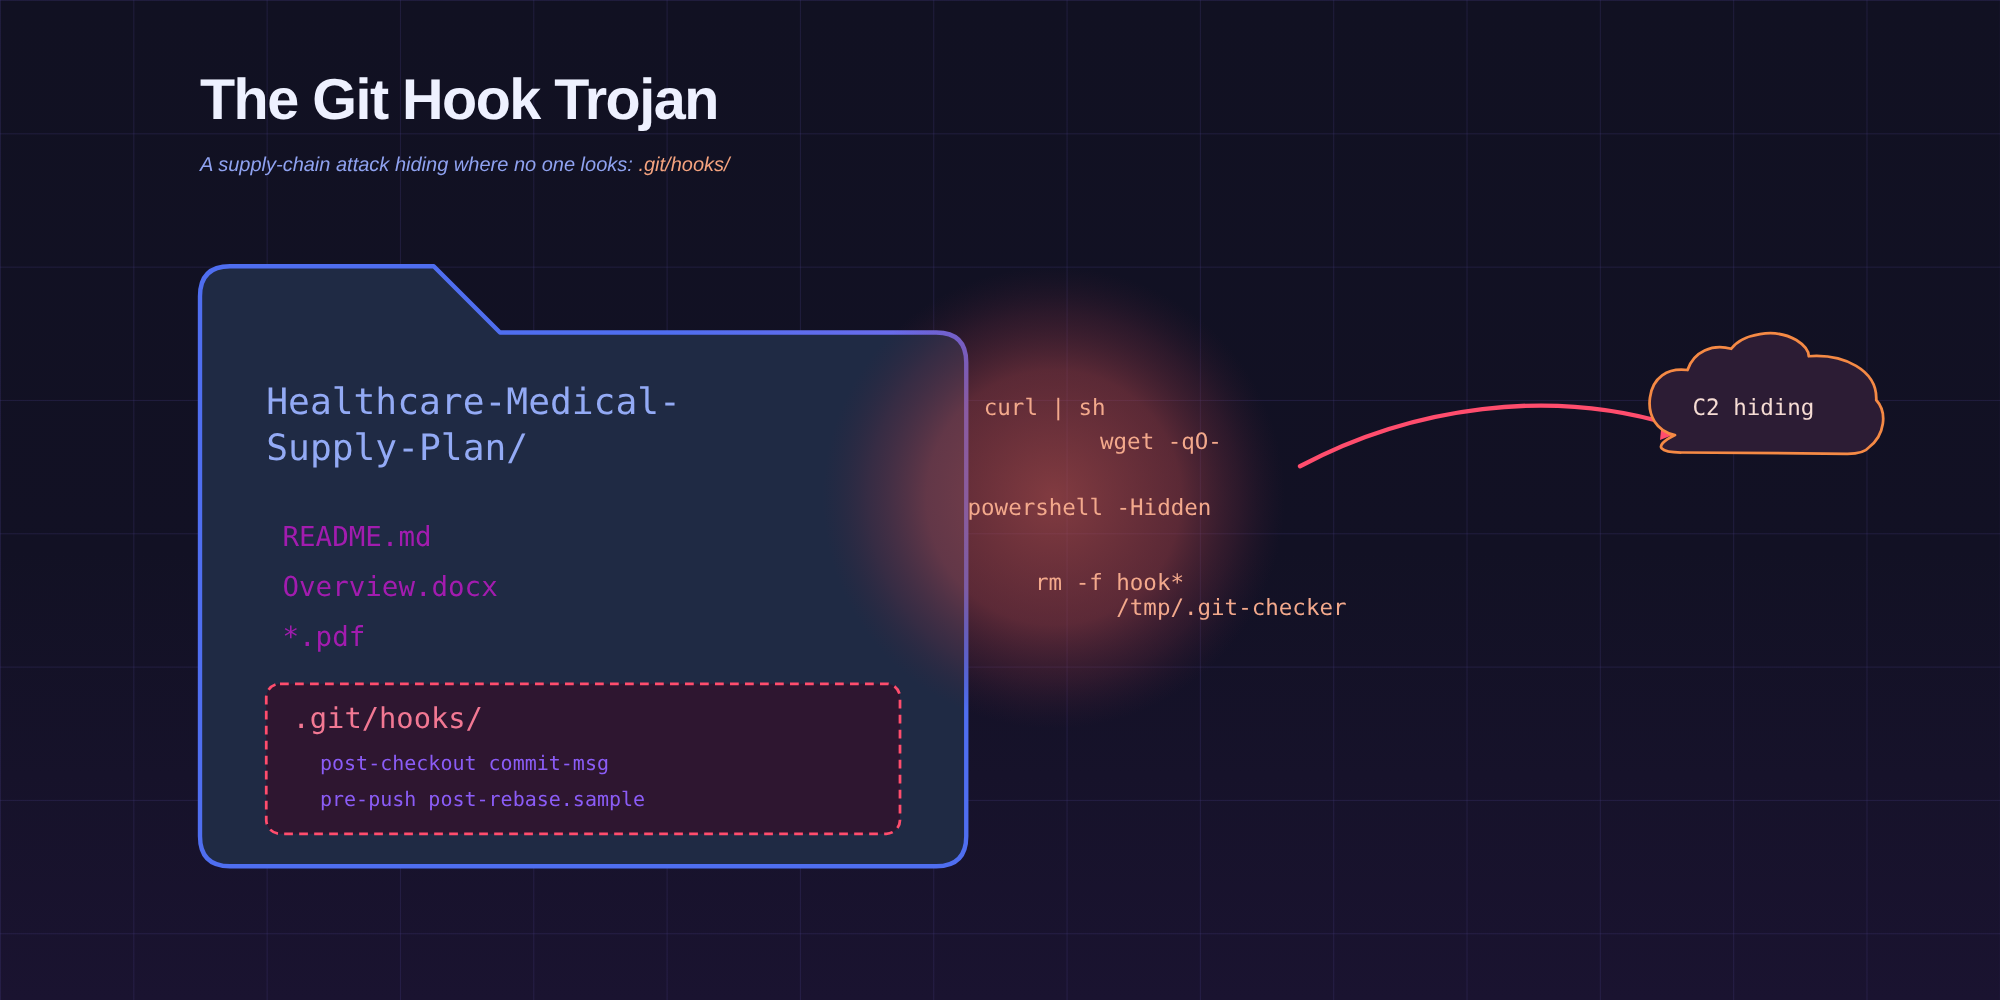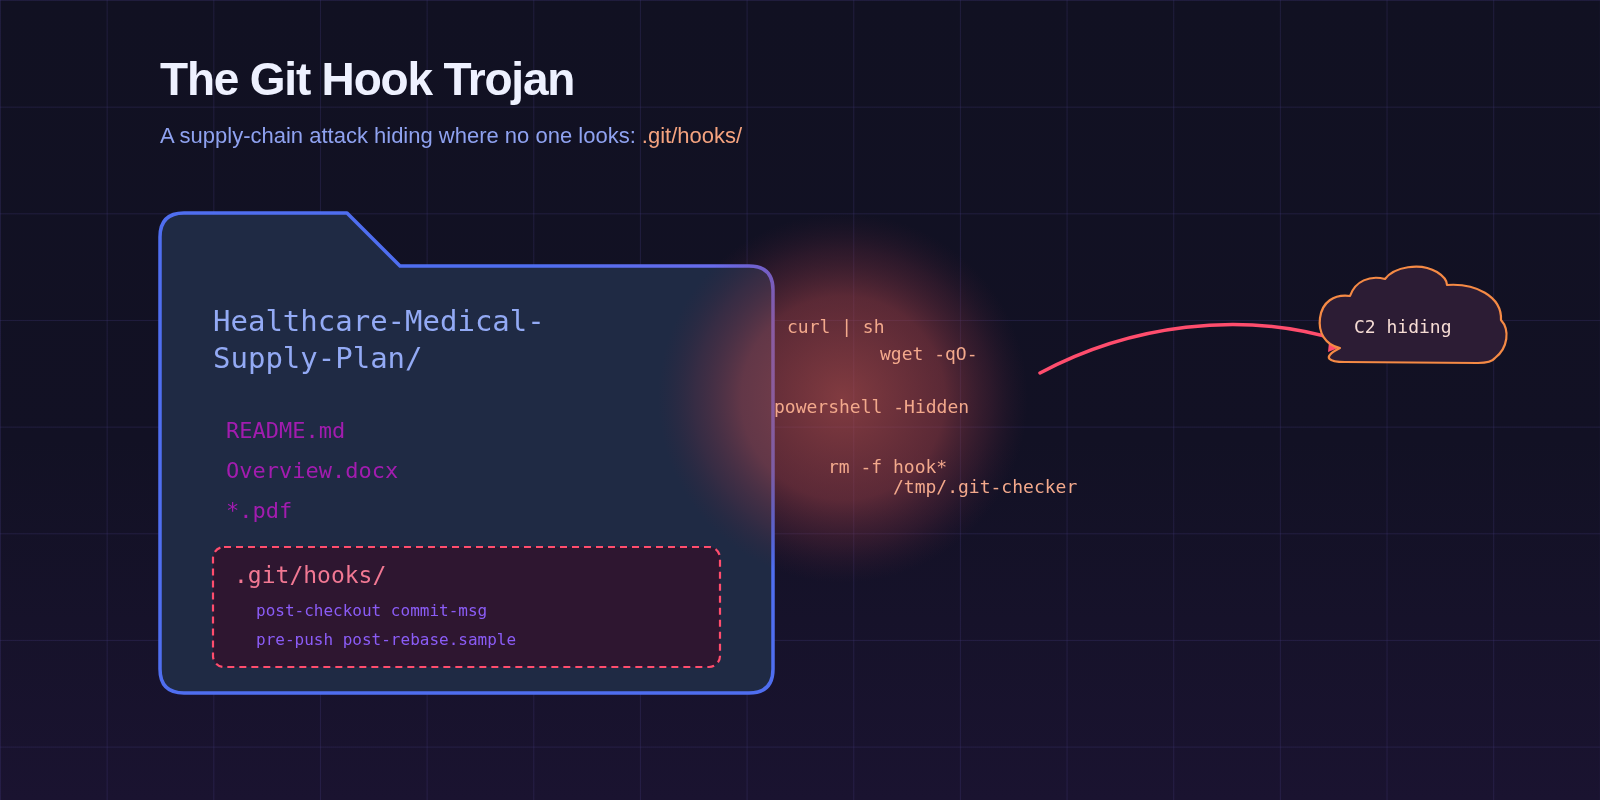--- a/index.html
+++ b/index.html
@@ -35,23 +35,24 @@
     letter-spacing: -1.2px;
     color: #eef1ff;
     line-height: 1.2;
   }
   .subtitle {
     position: absolute;
     left: 160px;
     top: 123px;
     margin: 0;
     font-family: "Liberation Sans", sans-serif;
-    font-size: 22px;
+    font-size: 16px;
     color: #8fa2f0;
     line-height: 1.2;
+    font-style: italic;
   }
   .subtitle .accent {
     color: #f5a37f;
   }
   svg.scene {
     position: absolute;
     left: 0;
     top: 0;
     width: 1600px;
     height: 800px;

